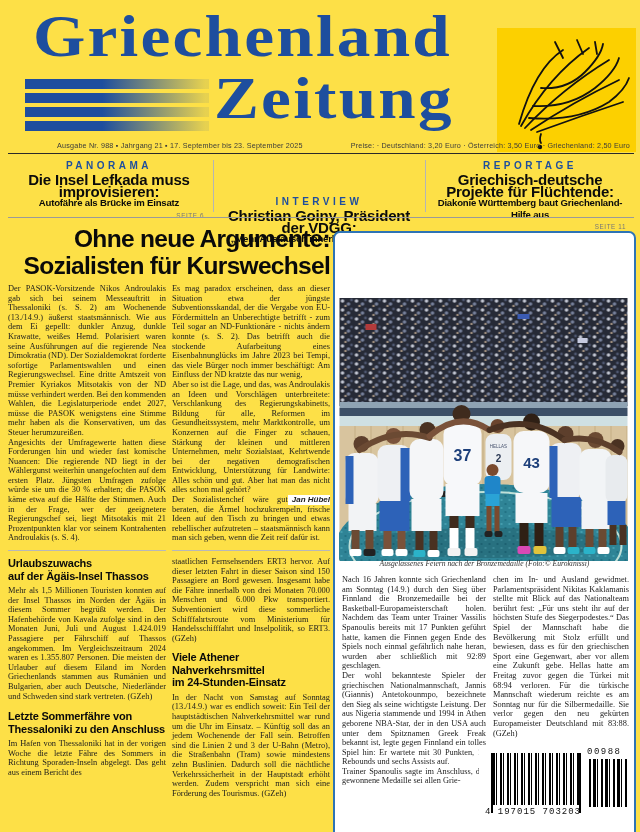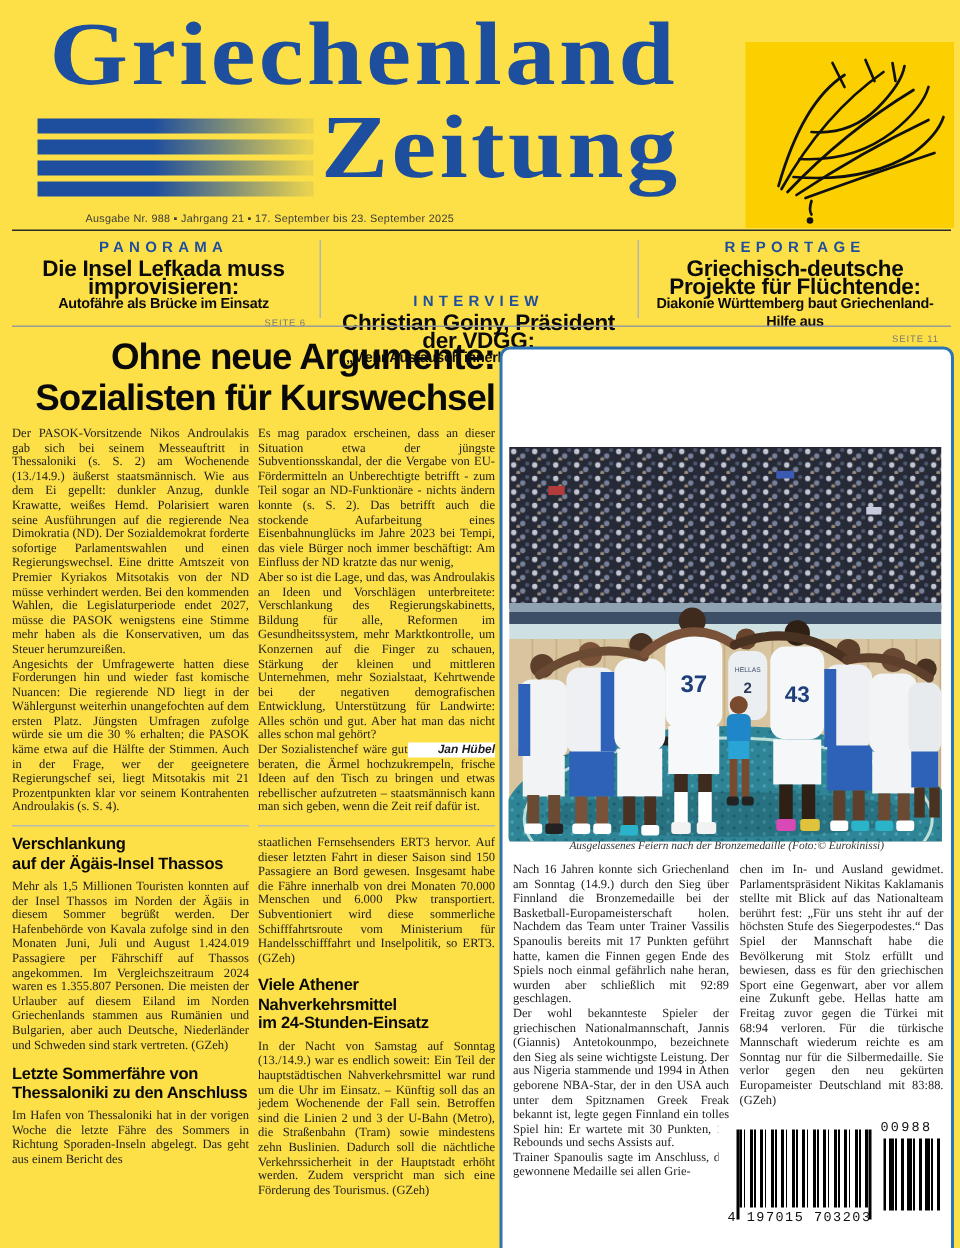--- a/index.html
+++ b/index.html
@@ -42,21 +42,21 @@
     position:absolute; left:8px; top:226px; width:322px; text-align:right;
     font-family:"Liberation Sans", sans-serif; font-weight:bold;
     font-size:24.5px; line-height:26.5px; letter-spacing:-0.7px; color:#0a0a0a;
   }
   
   .col { position:absolute; font-size:8.4px; line-height:9.6px; text-align:justify; }
   .colL { left:8px;  top:284px; width:158px; }
   .colM { left:172px; top:284px; width:158px; }
   .col p { margin:0; }
   .hrline { border-top:1px solid #b8b8b8; margin:7px 0 6px; }
-  .author { font-weight:bold; font-style:italic; font-family:"Liberation Sans", sans-serif; font-size:8px; float:right; padding-left:20px; background:#fff; }
+  .author { font-weight:bold; font-style:italic; font-family:"Liberation Sans", sans-serif; font-size:8px; float:right; padding-left:4px; background:#fff; }
   .brief-title {
     font-family:"Liberation Sans", sans-serif; font-weight:bold;
     font-size:11px; line-height:12.5px; letter-spacing:-0.2px; color:#0a0a0a;
     white-space:pre-line; margin:2px 0 4px; text-align:left;
   }
   
   .sport-box {
     position:absolute; left:333px; top:231px; width:299px; height:620px;
     border:2px solid #2e74b5; border-radius:7px; background:#fff;
   }
@@ -109,20 +109,21 @@
         <path d="M44,60 Q70,62 88,44 Q104,28 106,16"></path>
         <path d="M36,78 Q72,80 98,60 Q118,44 122,30"></path>
         <path d="M32,90 Q80,94 112,74 Q128,62 132,50"></path>
         <path d="M58,14 L66,30 M80,12 L86,26 M98,14 L100,26"></path>
         <path d="M44,106 q-2,6 0,9"></path>
       </g>
       <circle cx="43" cy="119" r="2.2" fill="#111"></circle>
     </svg>
   </div>
   <div class="dateline dl-left">Ausgabe Nr. 988 ▪ Jahrgang 21 ▪ 17. September bis 23. September 2025</div>
+  <div class="dateline dl-right">Preise: · Deutschland: 3,20 Euro · Österreich: 3,50 Euro · Griechenland: 2,50 Euro</div>
 
   <div class="rule" style="top:153px;"></div>
 
   <div class="teaser" style="left:8px; width:202px;">
     <div class="cat">PANORAMA</div>
     <div class="tl">Die Insel Lefkada muss improvisieren:</div>
     <div class="tl2">Autofähre als Brücke im Einsatz</div>
     <div class="pref">SEITE 6</div>
   </div>
   <div class="teaser" style="left:218px; width:202px;margin-top:36px;">
@@ -143,21 +144,21 @@
 
   <div class="lead-hl">
     <div>Ohne neue Argumente:</div>
     <div>Sozialisten für Kurswechsel</div>
   </div>
 
   <div class="col colL">
     <p>Der PASOK-Vorsitzende Nikos Androulakis gab sich bei seinem Messeauftritt in Thessaloniki (s. S. 2) am Wochenende (13./14.9.) äußerst staatsmännisch. Wie aus dem Ei gepellt: dunkler Anzug, dunkle Krawatte, weißes Hemd. Polarisiert waren seine Ausführungen auf die regierende Nea Dimokratia (ND). Der Sozialdemokrat forderte sofortige Parlamentswahlen und einen Regierungswechsel. Eine dritte Amtszeit von Premier Kyriakos Mitsotakis von der ND müsse verhindert werden. Bei den kommenden Wahlen, die Legislaturperiode endet 2027, müsse die PASOK wenigstens eine Stimme mehr haben als die Konservativen, um das Steuer herumzureißen.</p>
     <p>Angesichts der Umfragewerte hatten diese Forderungen hin und wieder fast komische Nuancen: Die regierende ND liegt in der Wählergunst weiterhin unangefochten auf dem ersten Platz. Jüngsten Umfragen zufolge würde sie um die 30 % erhalten; die PASOK käme etwa auf die Hälfte der Stimmen. Auch in der Frage, wer der geeignetere Regierungschef sei, liegt Mitsotakis mit 21 Prozentpunkten klar vor seinem Kontrahenten Androulakis (s. S. 4).</p>
     <div class="hrline"></div>
-    <div class="brief-title">Verschlankung
+    <div class="brief-title">Urlaubszuwachs
 auf der Ägäis-Insel Thassos</div>
     <p>Mehr als 1,5 Millionen Touristen konnten auf der Insel Thassos im Norden der Ägäis in diesem Sommer begrüßt werden. Der Hafenbehörde von Kavala zufolge sind in den Monaten Juni, Juli und August 1.424.019 Passagiere per Fährschiff auf Thassos angekommen. Im Vergleichszeitraum 2024 waren es 1.355.807 Personen. Die meisten der Urlauber auf diesem Eiland im Norden Griechenlands stammen aus Rumänien und Bulgarien, aber auch Deutsche, Niederländer und Schweden sind stark vertreten. (GZeh)</p>
     <div style="height:7px;"></div>
     <div class="brief-title">Letzte Sommerfähre von
 Thessaloniki zu den Anschluss</div>
     <p>Im Hafen von Thessaloniki hat in der vorigen Woche die letzte Fähre des Sommers in Richtung Sporaden-Inseln abgelegt. Das geht aus einem Bericht des</p>
   </div>
 
   <div class="col colM">
     <p>Es mag paradox erscheinen, dass an dieser Situation etwa der jüngste Subventionsskandal, der die Vergabe von EU-Fördermitteln an Unberechtigte betrifft - zum Teil sogar an ND-Funktionäre - nichts ändern konnte (s. S. 2). Das betrifft auch die stockende Aufarbeitung eines Eisenbahnunglücks im Jahre 2023 bei Tempi, das viele Bürger noch immer beschäftigt: Am Einfluss der ND kratzte das nur wenig,</p>

